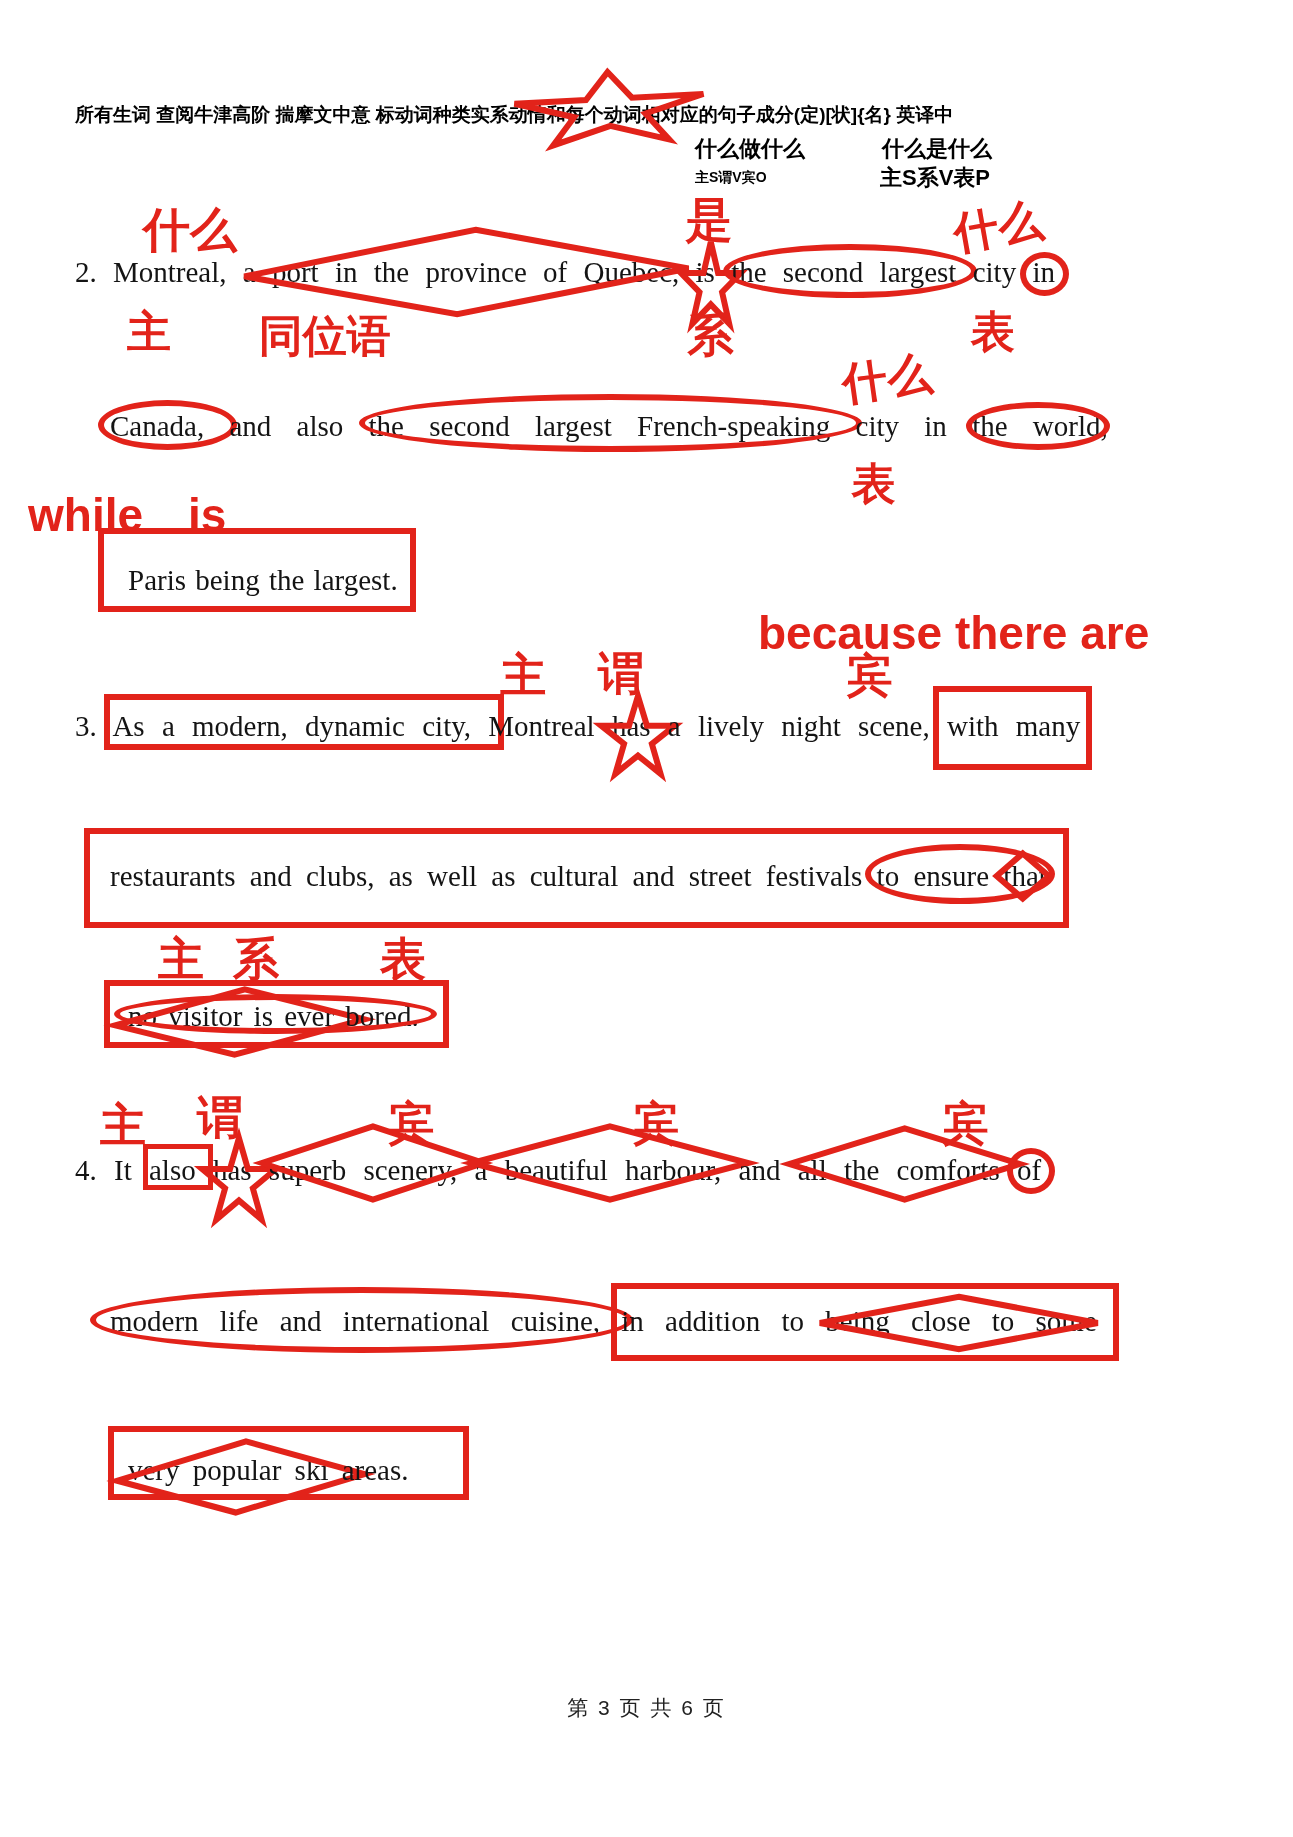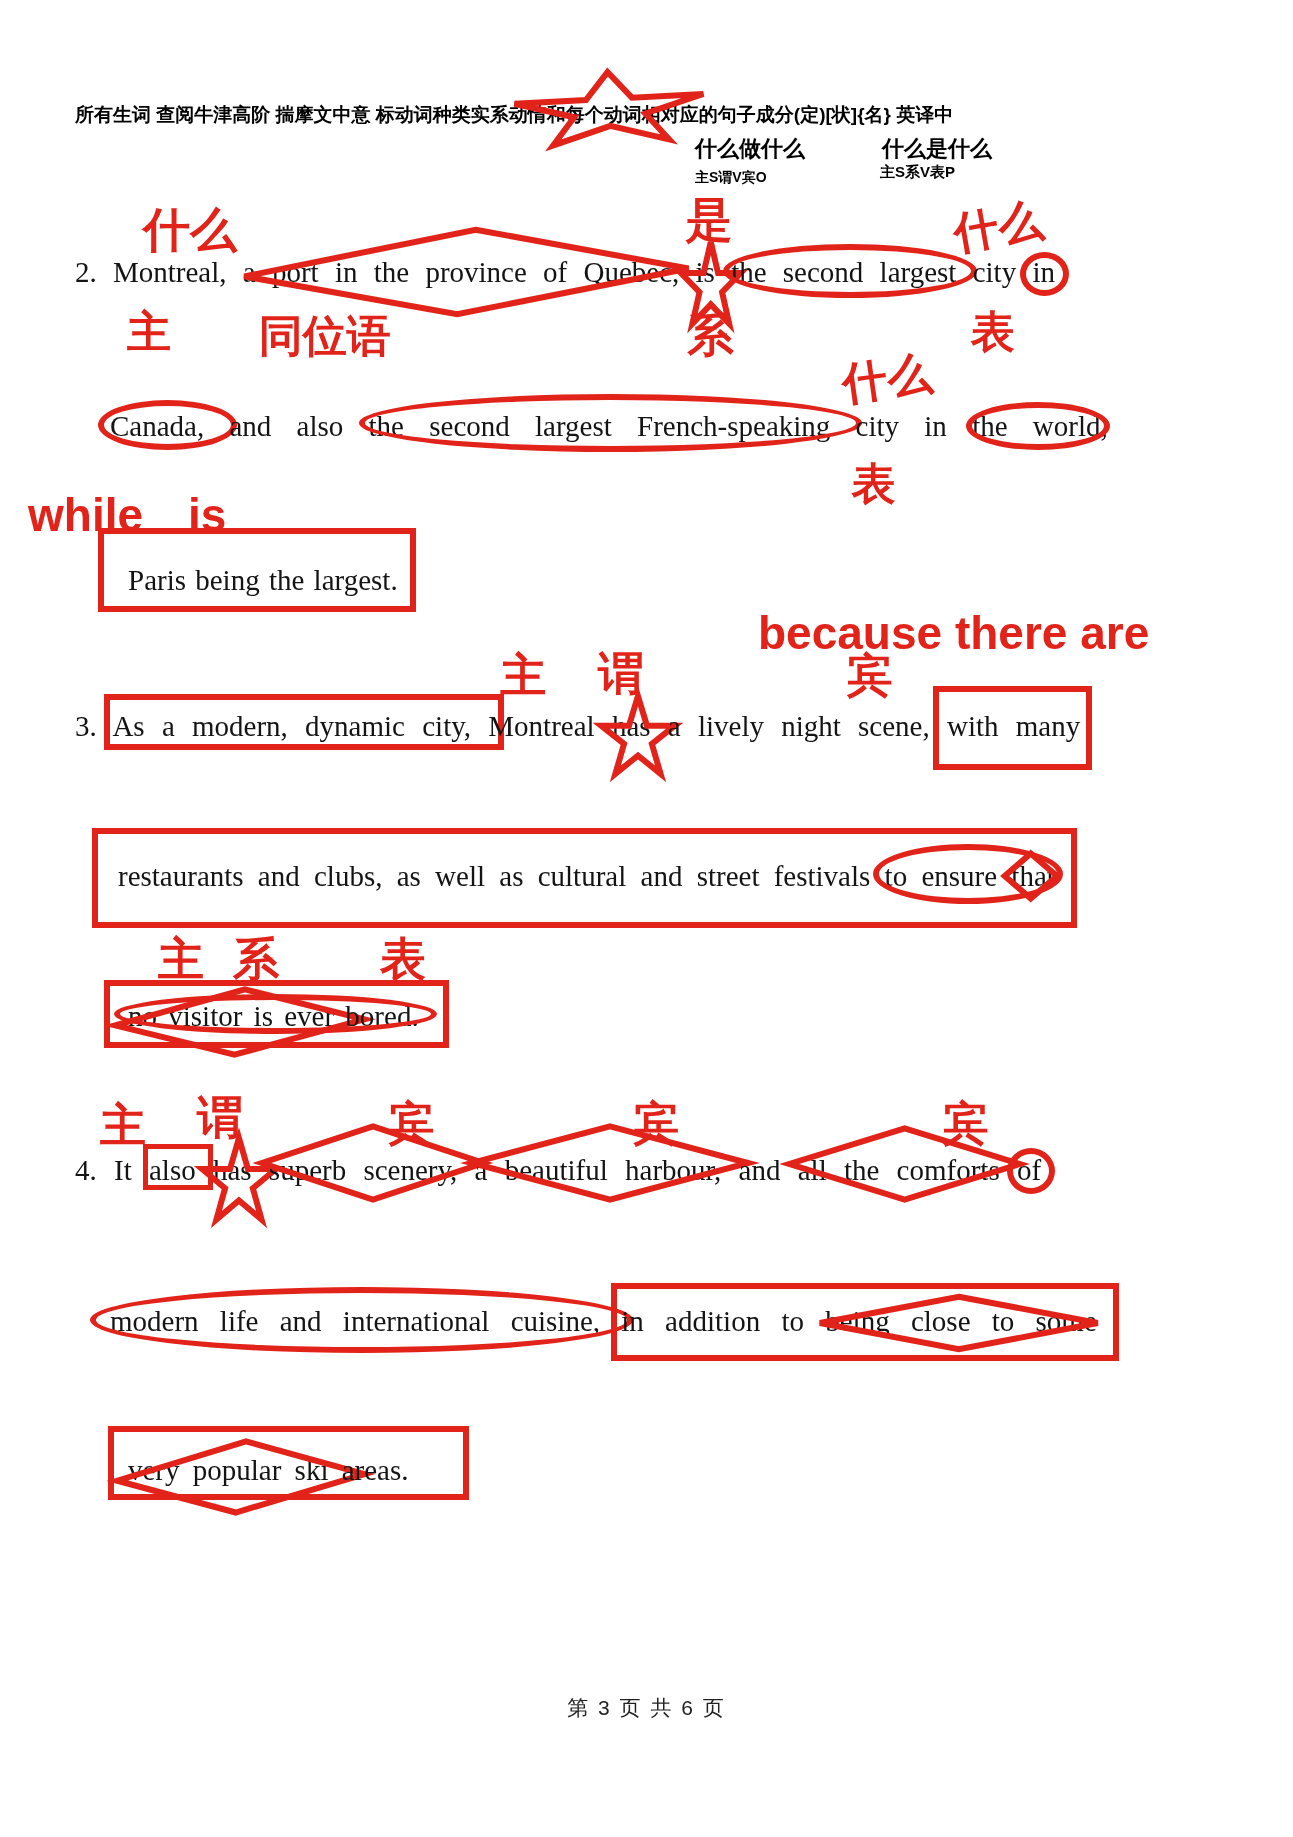--- a/index.html
+++ b/index.html
@@ -23,21 +23,21 @@
 </style>
 </head>
 <body>
 
 <div id="page">
 
   <div class="hdr" style="left:75px;top:102px;font-size:19px;">所有生词 查阅牛津高阶 揣摩文中意 标动词种类实系动情和每个动词相对应的句子成分(定)[状]{名} 英译中</div>
   <div class="hdr" style="left:695px;top:134px;font-size:22px;">什么做什么</div>
   <div class="hdr" style="left:882px;top:134px;font-size:22px;">什么是什么</div>
   <div class="hdr" style="left:695px;top:169px;font-size:14px;">主S谓V宾O</div>
-  <div class="hdr" style="left:880px;top:163px;font-size:15px;">主S系V表P</div>
+  <div class="hdr" style="left:880px;top:163px;font-size:22px;">主S系V表P</div>
   <i class="ov" style="left:512px;top:72px;width:195px;height:76px;transform:rotate(-3deg);">
     <svg viewBox="0 0 100 100" preserveAspectRatio="none">
         <polygon points="50,0 61.8,35.3 98.5,35.3 68.3,57.1 79.8,92.7 50,70.9 20.2,92.7 31.7,57.1 1.5,35.3 38.2,35.3"></polygon>
       </svg>
   </i>
 
   <div class="bodyline" style="left:75px;top:254px;word-spacing:9px;">
     <span class="seg"><span>2. </span></span><span class="seg"><span>Montreal, </span><b class="lab" style="top:-50px;left:30px;font-size:47px;">什么</b><b class="lab" style="top:54px;left:14px;">主</b></span><span class="seg"><span>a port in the province of Quebec, </span><i class="ov" style="left:-8px;right:-2px;top:-28px;bottom:-28px;">
           <svg viewBox="0 0 100 100" preserveAspectRatio="none">
             <polygon points="52,2 98,46 48,98 2,55"></polygon>
@@ -63,21 +63,21 @@
   <div class="redtxt" style="left:758px;top:610px;">because there are</div>
 
   <div class="bodyline" style="left:75px;top:708px;word-spacing:10px;">
     <span class="seg"><span>3. </span></span><span class="seg"><span>As a modern, dynamic city, </span><i class="ov box" style="left:-8px;right:-16px;top:-16px;bottom:-8px;"></i></span><span class="seg"><span>Montreal </span><b class="lab" style="top:-58px;left:12px;font-size:46px;">主</b></span><span class="seg"><span>has </span><i class="ov" style="left:-12px;right:-8px;top:-14px;bottom:-38px;">
           <svg viewBox="0 0 100 100" preserveAspectRatio="none">
             <polygon points="50,0 61.8,35.3 98.5,35.3 68.3,57.1 79.8,92.7 50,70.9 20.2,92.7 31.7,57.1 1.5,35.3 38.2,35.3"></polygon>
           </svg>
         </i><b class="lab" style="top:-60px;left:-14px;font-size:46px;">谓</b></span><span class="seg"><span>a lively night scene, </span><b class="lab" style="top:-58px;left:64%;font-size:46px;">宾</b></span><span class="seg"><span>with many</span><i class="ov box" style="left:-14px;right:-12px;top:-24px;bottom:-28px;"></i></span>
   </div>
 
-  <div class="bodyline" style="left:118px;top:858px;word-spacing:7px;">
+  <div class="bodyline" style="left:110px;top:858px;word-spacing:7px;">
     <span class="seg"><span>restaurants and clubs, as well as cultural and street festivals </span></span><span class="seg"><span>to ensure </span><span class="seg"><span>that</span><i class="ov" style="left:-8px;right:-4px;top:-8px;bottom:-8px;">
             <svg viewBox="0 0 100 100" preserveAspectRatio="none">
               <polygon points="50,3 97,50 50,97 3,50"></polygon>
             </svg>
           </i></span><i class="ov ell" style="left:-12px;right:-8px;top:-16px;bottom:-12px;"></i></span>
     <i class="ov box" style="left:-26px;right:-22px;top:-30px;bottom:-34px;"></i>
   </div>
 
   <div class="redtxt" style="left:158px;top:936px;font-size:46px;">主</div>
   <div class="redtxt" style="left:233px;top:936px;font-size:46px;">系</div>

